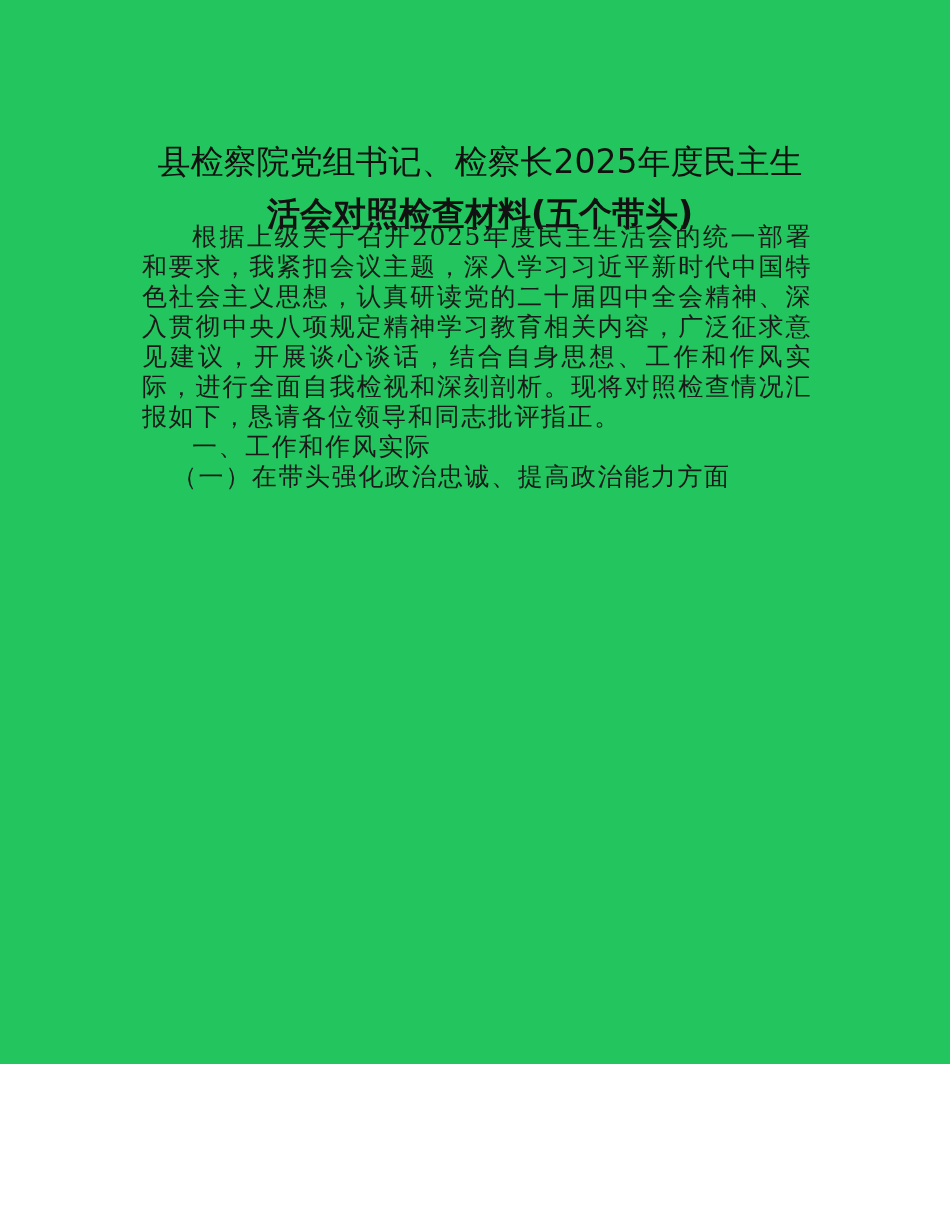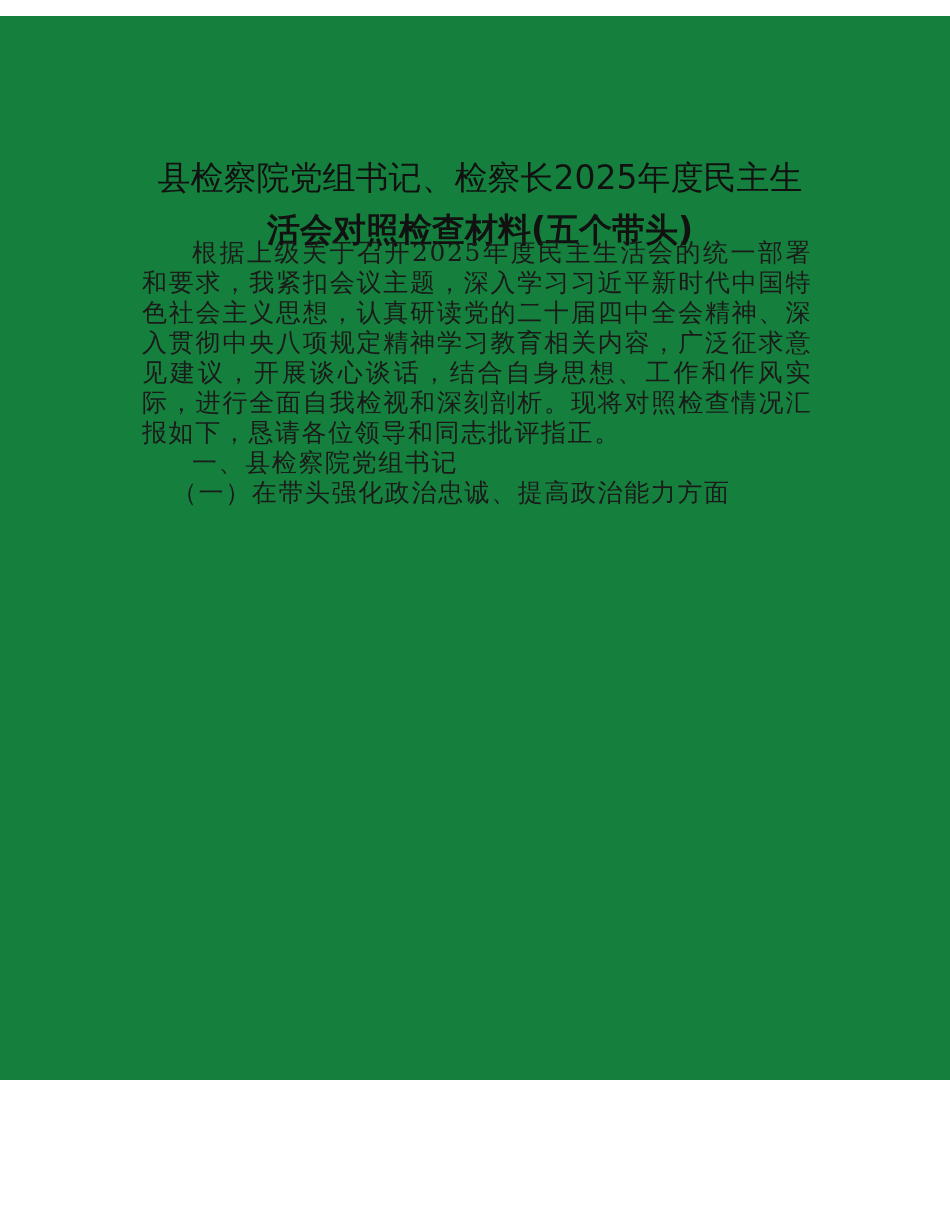--- a/index.html
+++ b/index.html
@@ -1,18 +1,18 @@
 <!DOCTYPE html>
 <html><head>
   <meta charset="utf-8">
   <style>
     html, body { margin: 0; padding: 0; background: #ffffff; }
     body { width: 950px; height: 1230px; overflow: hidden; position: relative; }
     .page {
-      position: absolute; left: 0; top: 0; width: 950px; height: 1064px; background: #15803d; margin-top: 16px;
+      position: absolute; left: 0; top: 0; width: 950px; height: 1064px; background: #22c55e;
     }
     .title {
       position: absolute; left: 140px; width: 680px; text-align: center;
       font-family: "DejaVu Sans", sans-serif; font-size: 33px; color: #111;
       line-height: 52px; letter-spacing: 0px;
     }
     .title1 { top: 136px; }
     .title2 { top: 188px; font-weight: bold; }
     .body {
       position: absolute; left: 142px; top: 222px; width: 670px;
@@ -23,16 +23,16 @@
   </style>
 </head>
 <body>
 
 <div class="page">
   <div class="title title1">县检察院党组书记、检察长2025年度民主生</div>
   <div class="title title2">活会对照检查材料(五个带头)</div>
 
   <div class="body">
     <p>根据上级关于召开2025年度民主生活会的统一部署和要求，我紧扣会议主题，深入学习习近平新时代中国特色社会主义思想，认真研读党的二十届四中全会精神、深入贯彻中央八项规定精神学习教育相关内容，广泛征求意见建议，开展谈心谈话，结合自身思想、工作和作风实际，进行全面自我检视和深刻剖析。现将对照检查情况汇报如下，恳请各位领导和同志批评指正。</p>
-    <p>一、县检察院党组书记</p>
+    <p>一、工作和作风实际</p>
     <p style="text-indent:1.2em">（一）在带头强化政治忠诚、提高政治能力方面</p>
   </div>
 </div>
 
 </body></html>

